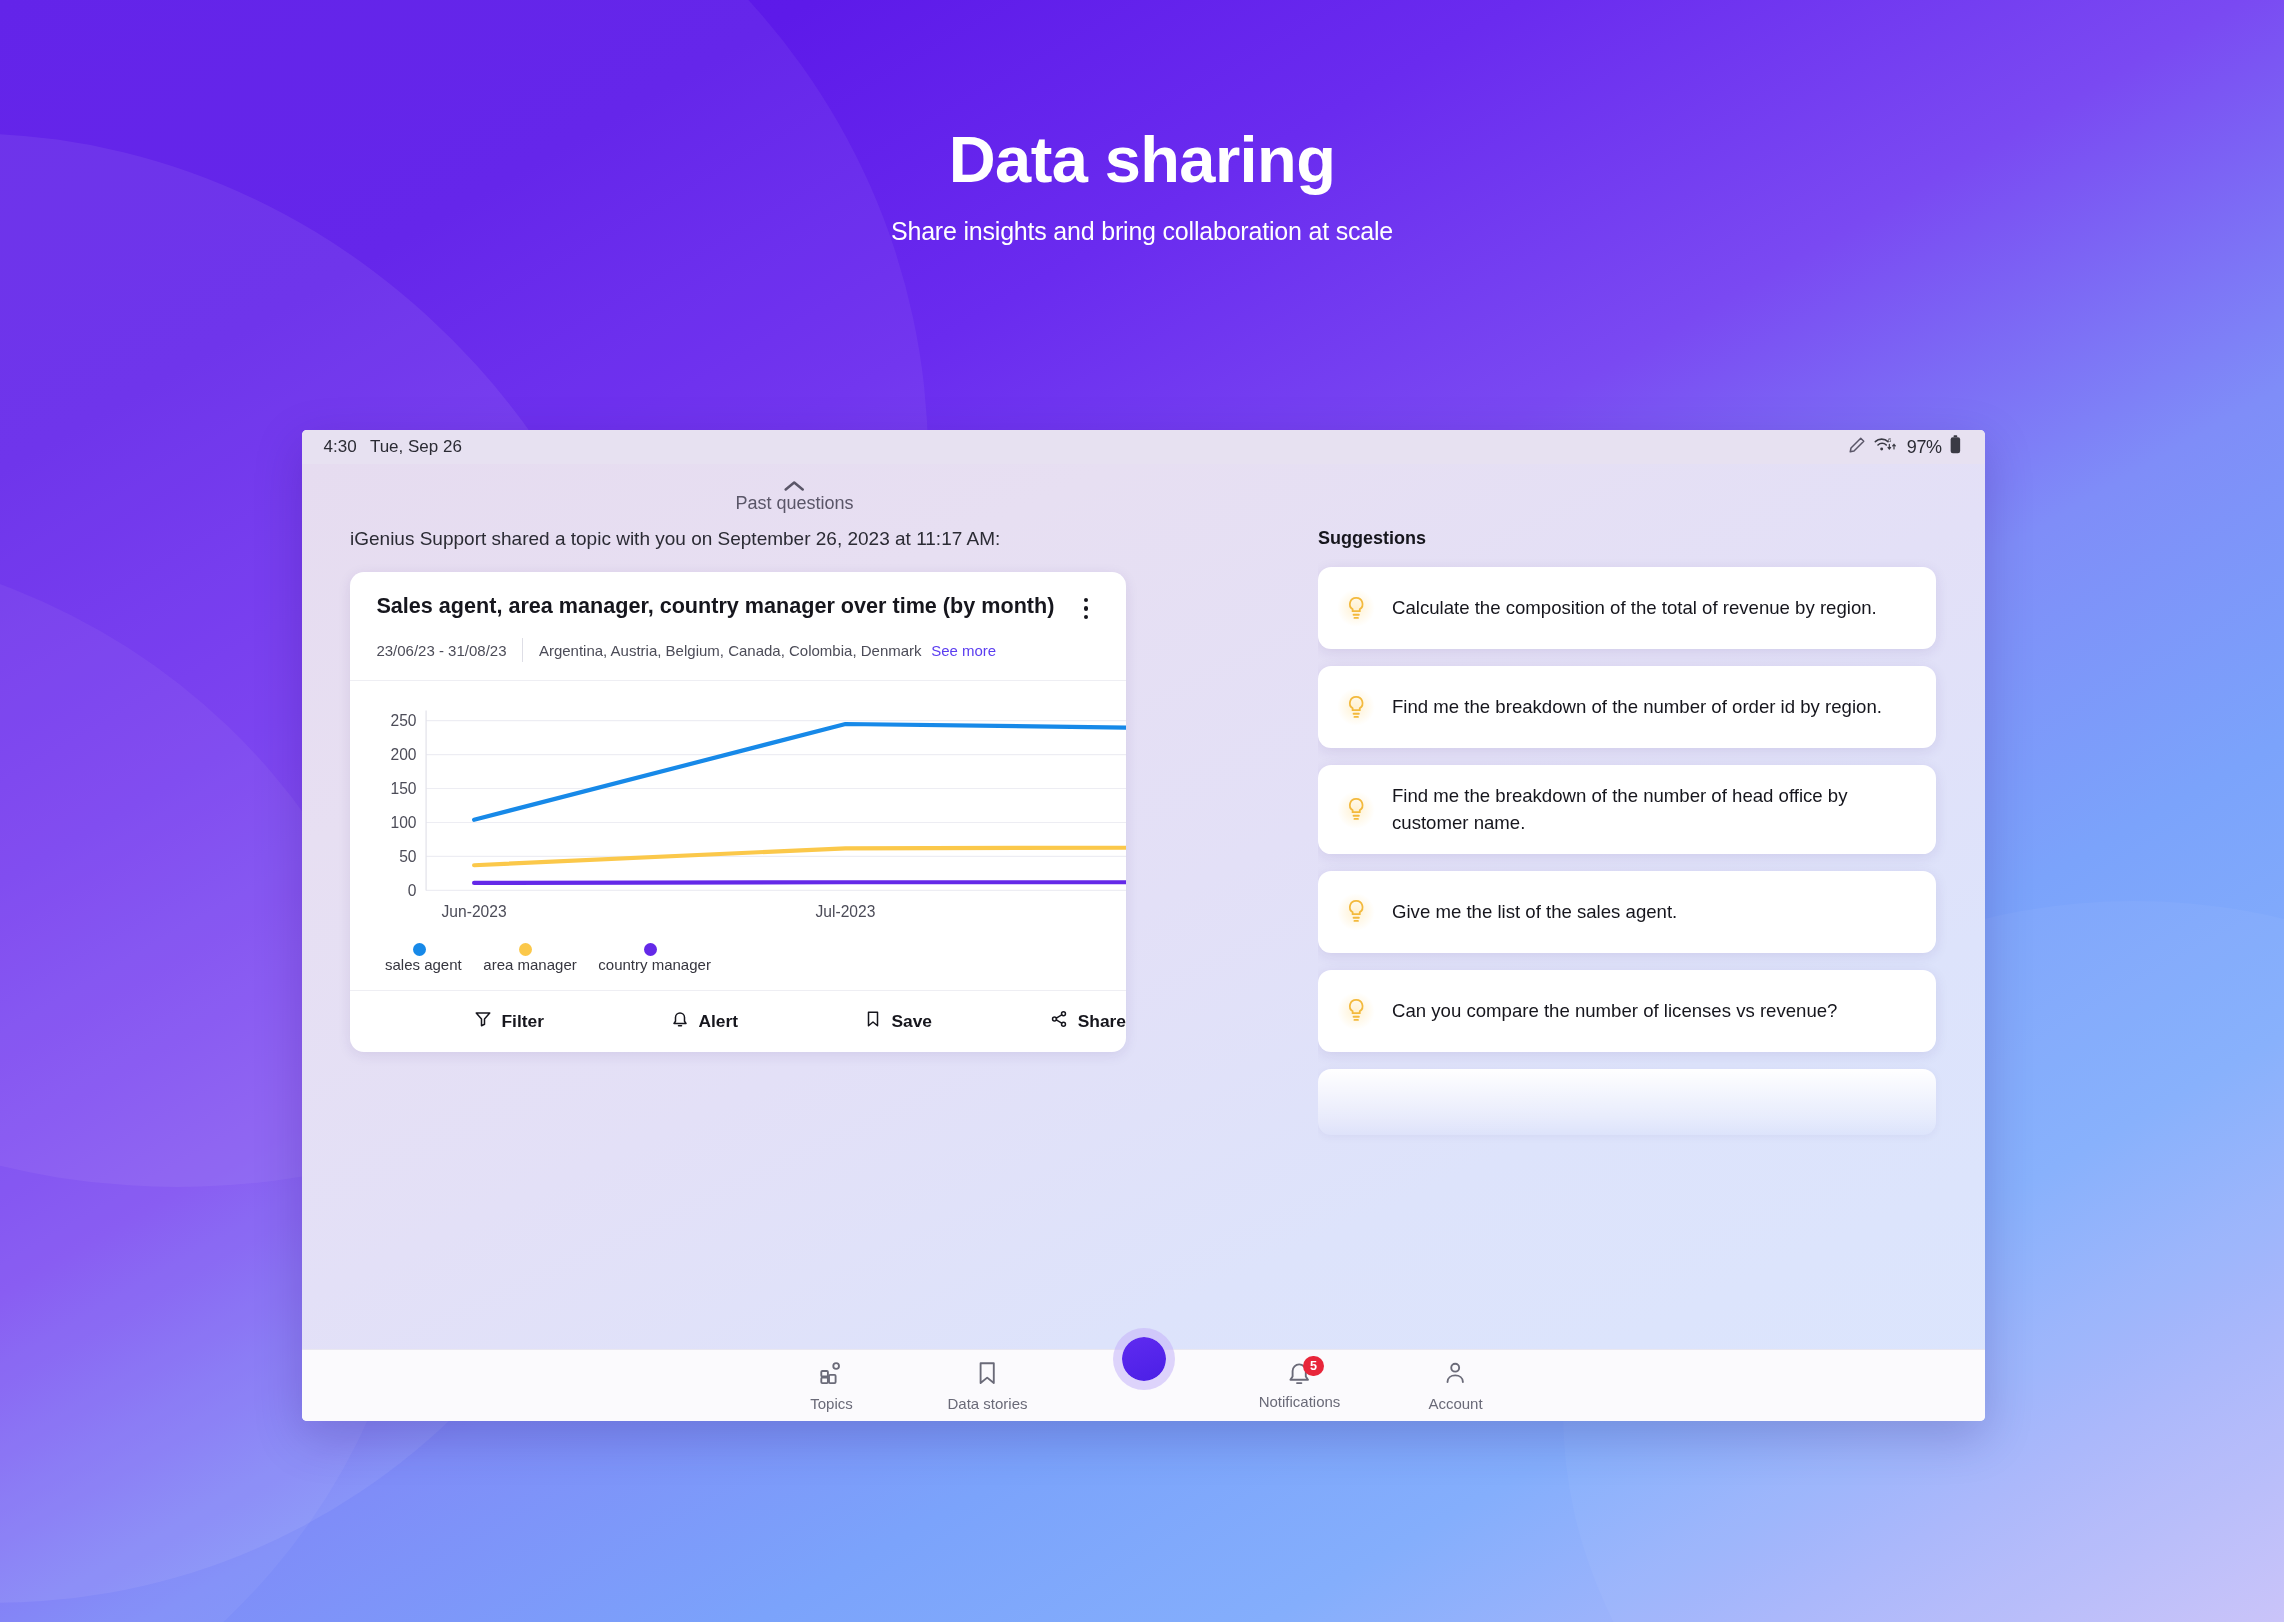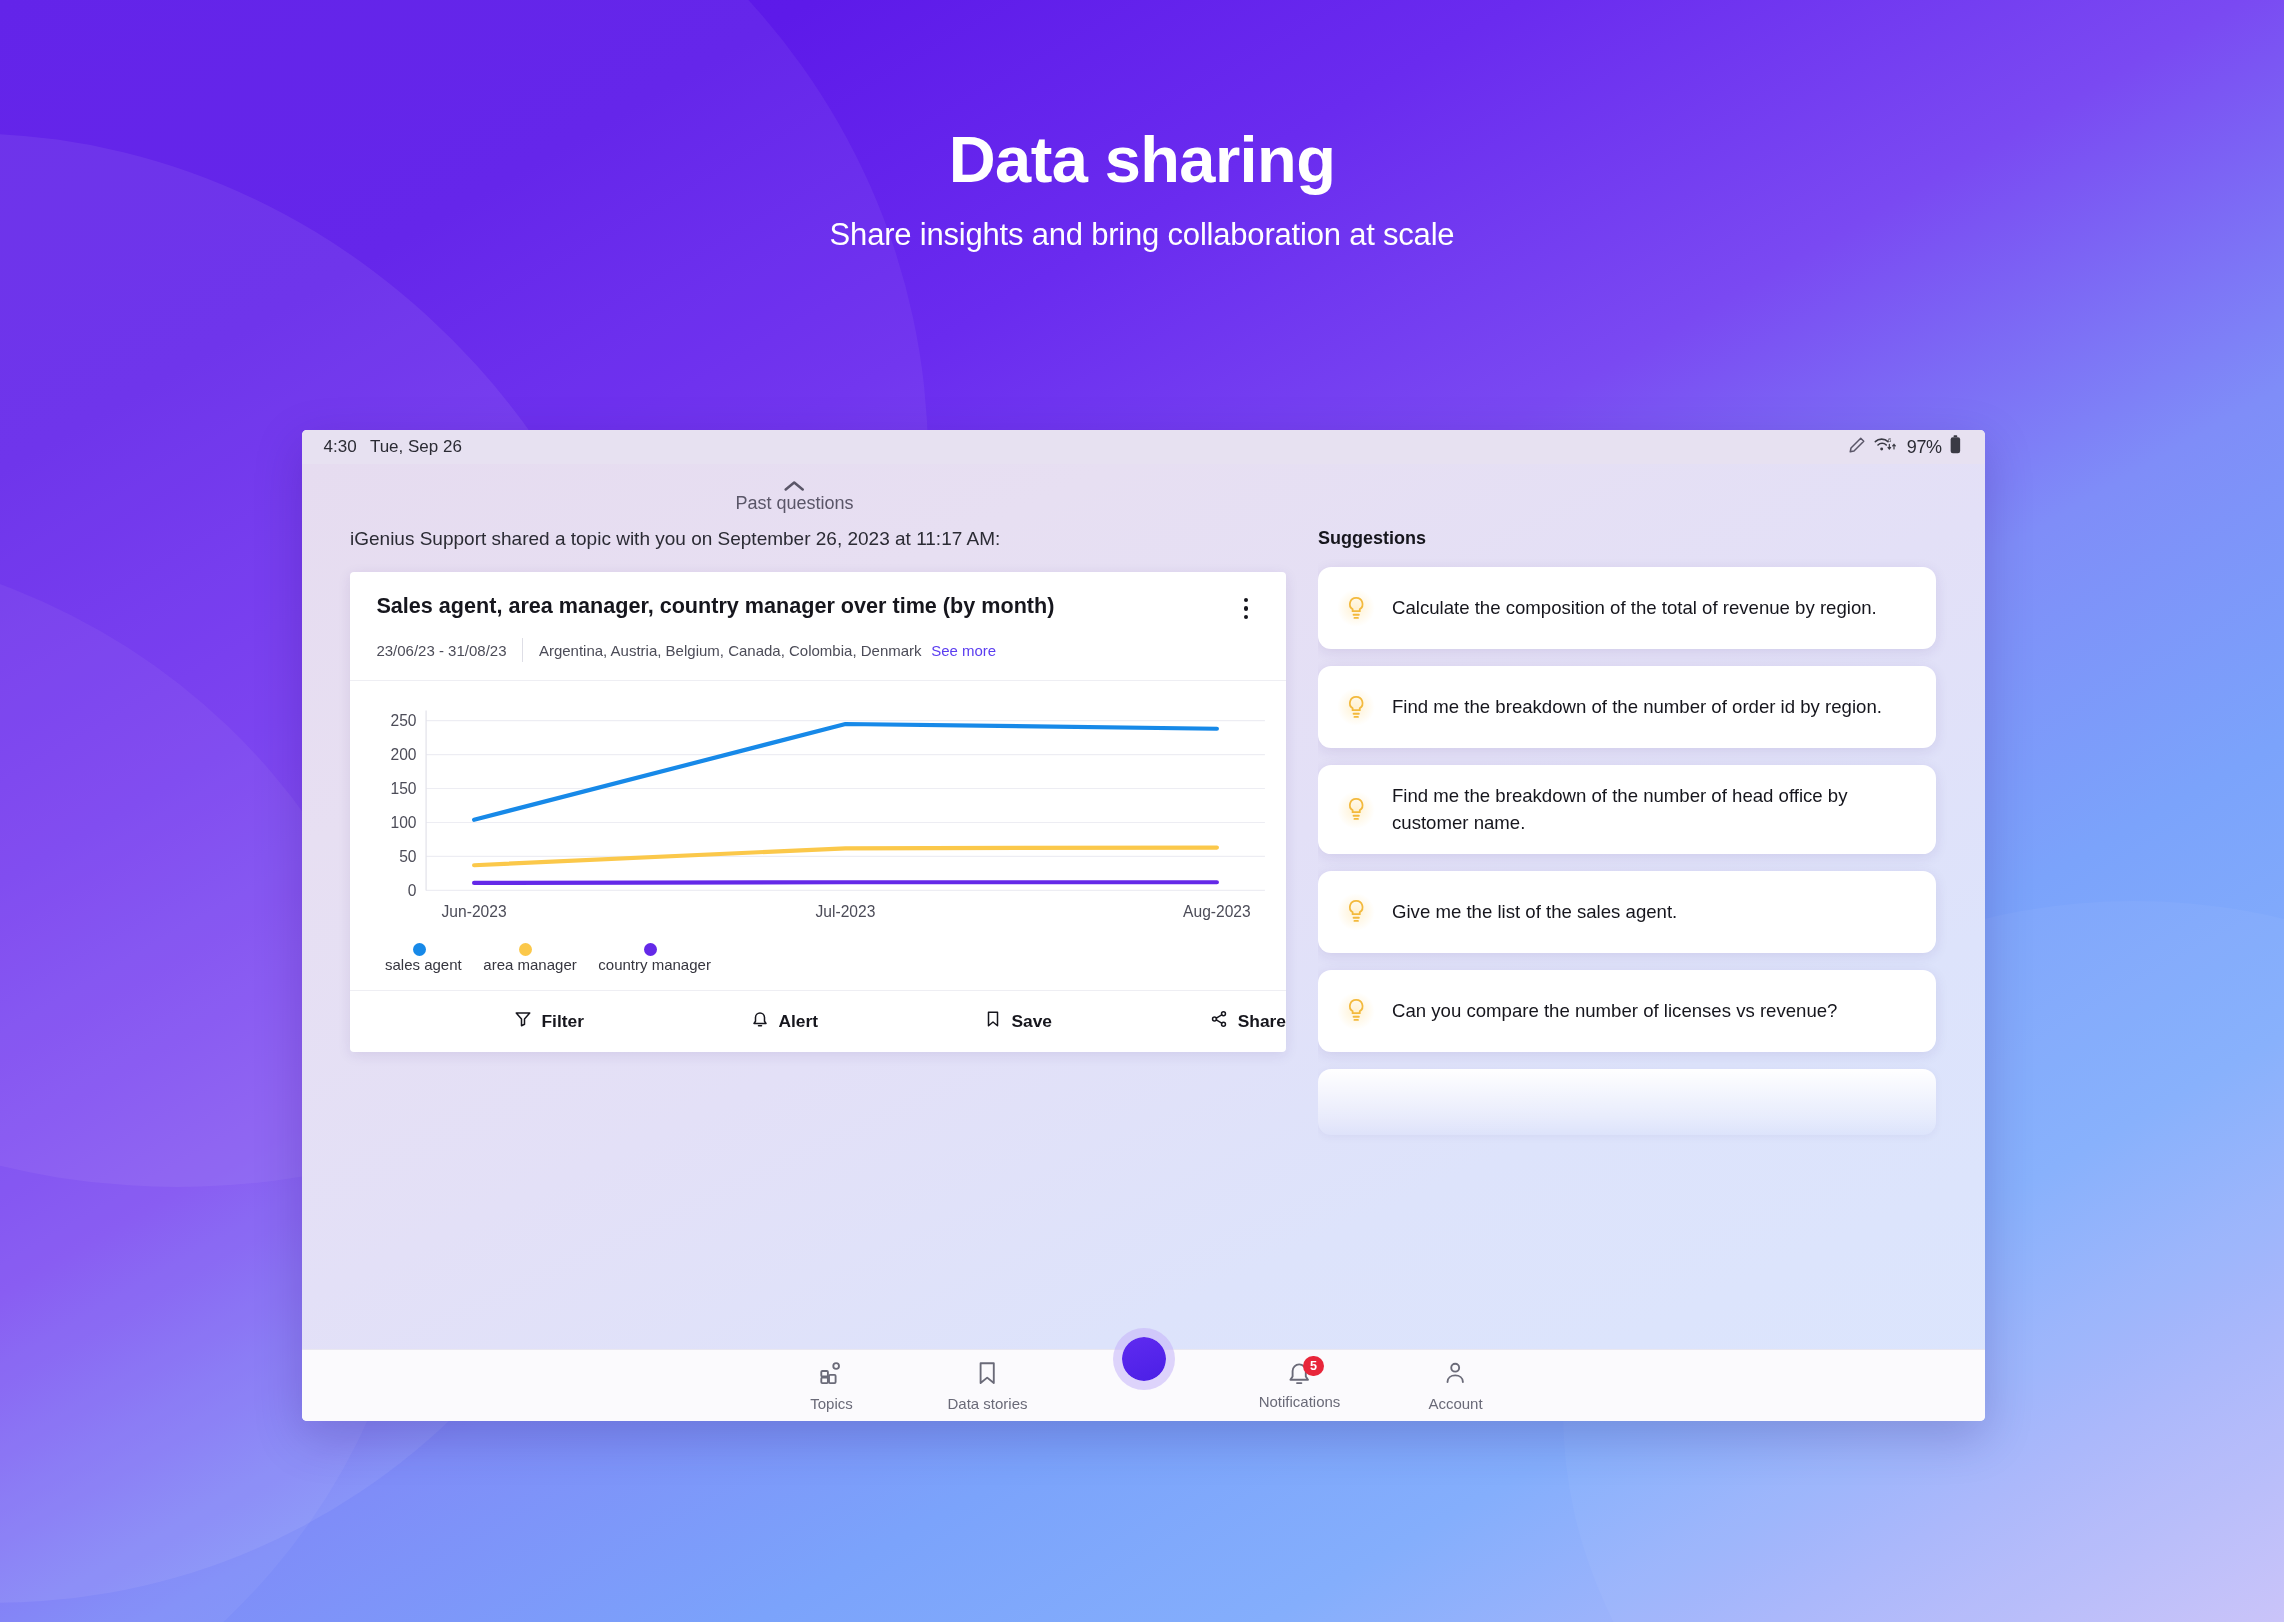--- a/index.html
+++ b/index.html
@@ -47,21 +47,21 @@
   .hero h1 {
     margin-top: 126px;
     font-size: 65px;
     font-weight: 700;
     color: #ffffff;
     letter-spacing: -0.6px;
     line-height: 1.05;
   }
   .hero h2 {
     margin-top: 23px;
-    font-size: 31px;
+    font-size: 25px;
     font-weight: 500;
     color: #ffffff;
     letter-spacing: -0.2px;
   }
 
   
   .device {
     position: absolute;
     left: 302px; top: 430px;
     width: 1683px; height: 991px;
@@ -124,23 +124,23 @@
     position: relative;
     overflow: hidden;
   }
 
   .share-note {
     font-size: 19px; color: #2b2b34; margin-bottom: 21.6px;
   }
 
   
   .chart-card {
-    width: 936px;
+    width: 776px;
     background: #ffffff;
-    border-radius: 4px;
+    border-radius: 14px;
     box-shadow: 0 3px 13.2px rgba(60,30,120,0.10);
     overflow: hidden;
   }
   .cc-head { padding: 21.6px 26.4px 0 26.4px; display: flex; align-items: flex-start; }
   .cc-title {
     font-size: 21.6px; font-weight: 700; color: #16161d; flex: 1 1 auto;
     line-height: 1.2;
   }
   .kebab { width: 28px; height: 28px; display:flex; flex-direction:column;
            align-items:center; justify-content:center; gap:4.2px; margin-top:1.2px; cursor:pointer;}

